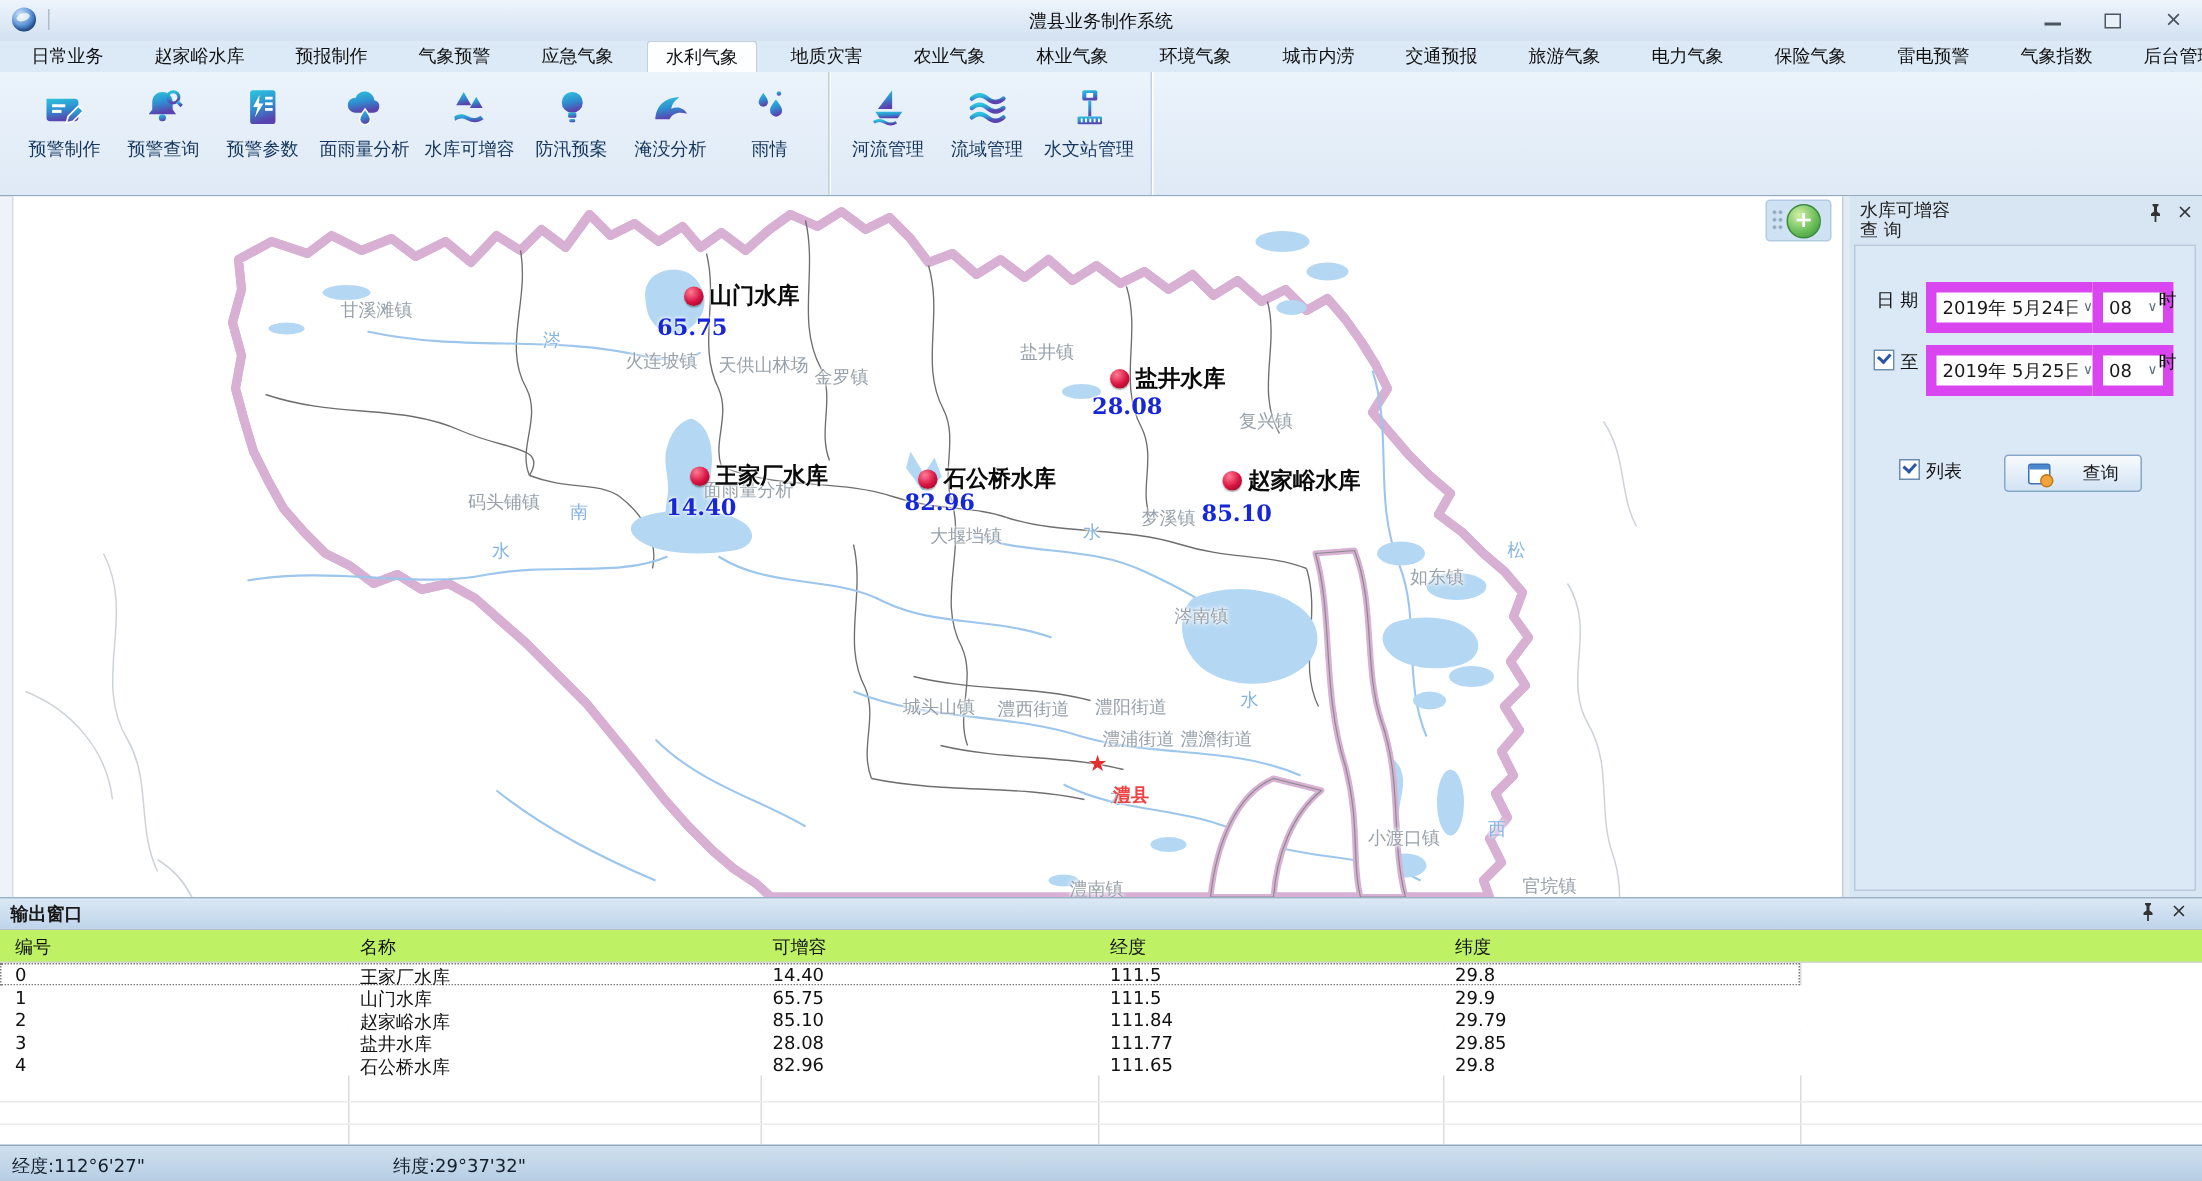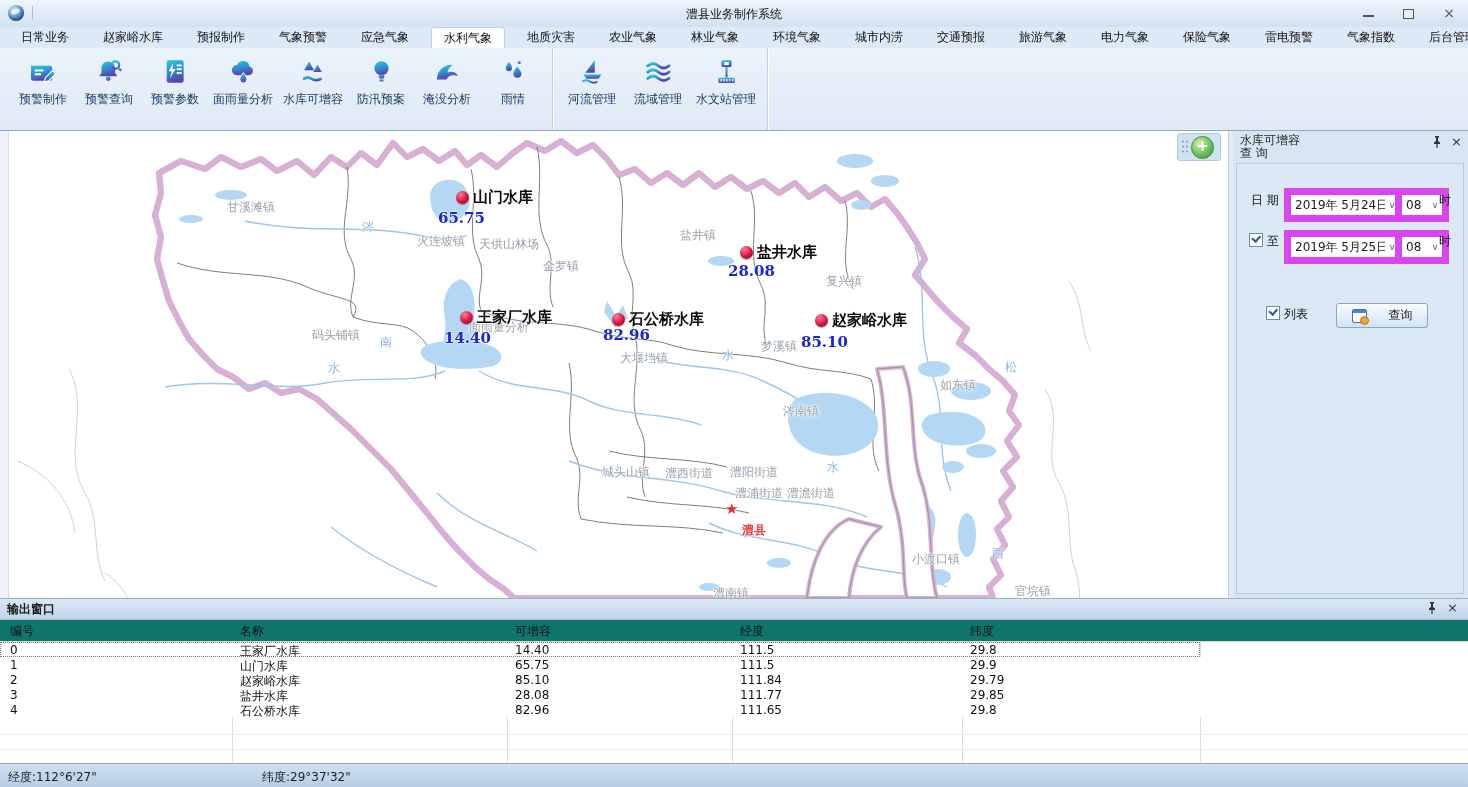--- a/index.html
+++ b/index.html
@@ -80,21 +80,21 @@
   .qicon::after{content:"";position:absolute;right:-3px;bottom:-3px;width:7px;height:7px;border-radius:50%;
     background:#f2a33c;border:1px solid #c07818;}
   
   .output{position:absolute;left:0;top:598px;width:1468px;height:165px;background:#fff;}
   .outhead{position:absolute;left:0;top:0;width:1468px;height:22px;
     background:linear-gradient(#dbe8f5,#bfd4ea);border-top:1px solid #9ab0c6;border-bottom:1px solid #aebfd2;
     display:flex;align-items:center;padding-left:7px;font-weight:bold;color:#1a1a1a;box-sizing:border-box;}
   .outicons{position:absolute;right:10px;top:4px;display:flex;gap:10px;align-items:center;}
   .tablewrap{position:absolute;left:0;top:22px;width:1468px;height:143px;background:#fff;overflow:hidden;}
   .colsep{position:absolute;top:0;bottom:0;width:1px;background:#dcdcdc;}
-  .thead{position:absolute;left:0;top:0;width:1468px;height:21px;background:#0f766e;border-bottom:1px solid #d6d6d6;}
+  .thead{position:absolute;left:0;top:0;width:1468px;height:21px;background:#bef264;border-bottom:1px solid #d6d6d6;}
   .th{position:absolute;top:3px;color:#111;}
   .trow{position:absolute;left:0;width:1468px;height:15px;background:#fff;}
   .trow .td{position:absolute;top:1px;color:#111;white-space:nowrap;}
   .trow.sel{outline:1px dotted #7a7a7a;outline-offset:-1px;width:1200px;}
   .emptyrow{position:absolute;left:0;width:1468px;height:15px;border-bottom:1px solid #ececec;}
   
   .status{position:absolute;left:0;top:763px;width:1468px;height:24px;
     background:linear-gradient(#cfe0ef,#b6cde2);border-top:1px solid #93a9c0;}
   .stitem{position:absolute;top:5px;color:#16212d;}
 </style>
@@ -336,21 +336,21 @@
           <path d="M868,238 C880,280 872,330 888,380 C898,420 892,445 898,467 L928,467 C918,430 926,390 912,350 C900,315 908,272 894,236 Z" fill="#fff" stroke="#d7b0d4" stroke-width="4"></path>
           <path d="M868,238 C880,280 872,330 888,380 C898,420 892,445 898,467 L928,467 C918,430 926,390 912,350 C900,315 908,272 894,236 Z" fill="none" stroke="#8a8a8a" stroke-width="0.8"></path>
           <path d="M798,467 C802,430 816,398 840,388 L872,396 C852,412 842,440 840,467 Z" fill="#fff" stroke="#d7b0d4" stroke-width="4"></path>
           <path d="M798,467 C802,430 816,398 840,388 L872,396 C852,412 842,440 840,467 Z" fill="none" stroke="#8a8a8a" stroke-width="0.8"></path>
         </g>
       </svg>
 
       <span class="town" style="left:242px;top:76px">甘溪滩镇</span>
       <span class="town" style="left:432px;top:110px">火连坡镇</span>
       <span class="town" style="left:500px;top:113px">天供山林场</span>
-      <span class="town" style="left:552px;top:135px">金罗镇</span>
+      <span class="town" style="left:552px;top:121px">金罗镇</span>
       <span class="town" style="left:689px;top:104px">盐井镇</span>
       <span class="town" style="left:835px;top:150px">复兴镇</span>
       <span class="town" style="left:327px;top:204px">码头铺镇</span>
       <span class="town" style="left:490px;top:196px">面雨量分析</span>
       <span class="town" style="left:770px;top:215px">梦溪镇</span>
       <span class="town" style="left:635px;top:227px">大堰垱镇</span>
       <span class="town" style="left:792px;top:280px">涔南镇</span>
       <span class="town" style="left:949px;top:254px">如东镇</span>
       <span class="town" style="left:617px;top:341px">城头山镇</span>
       <span class="town" style="left:680px;top:342px">澧西街道</span>

